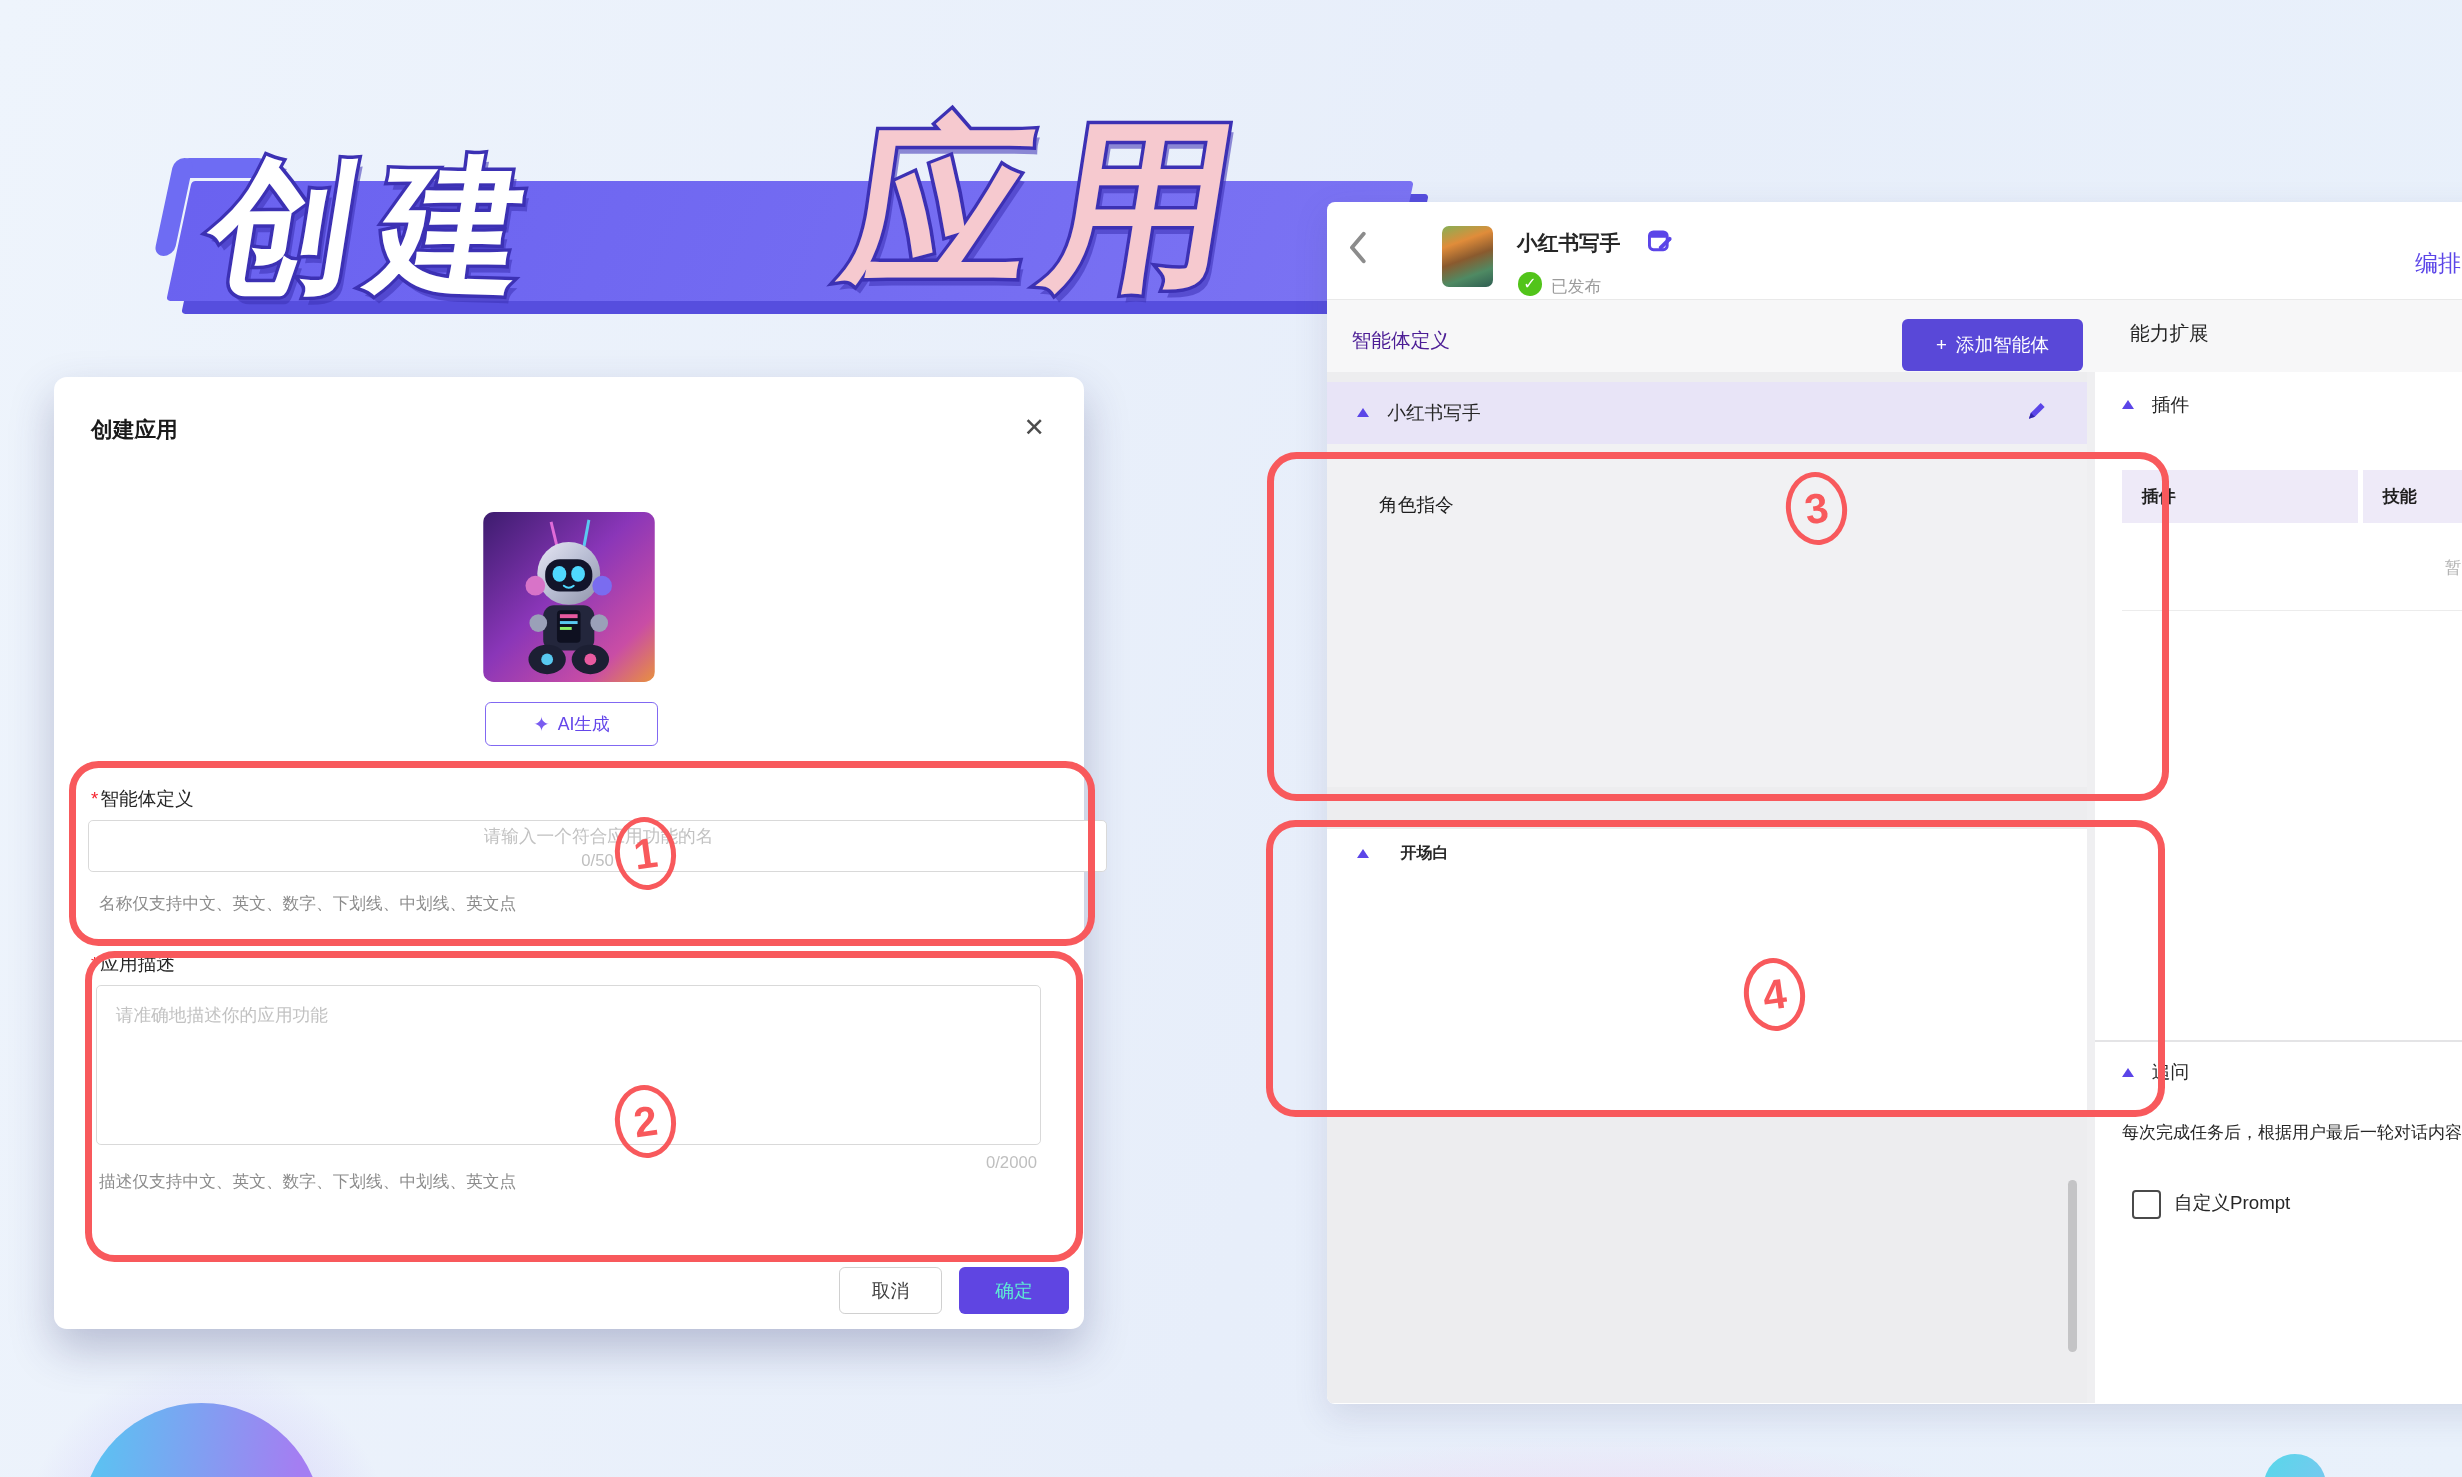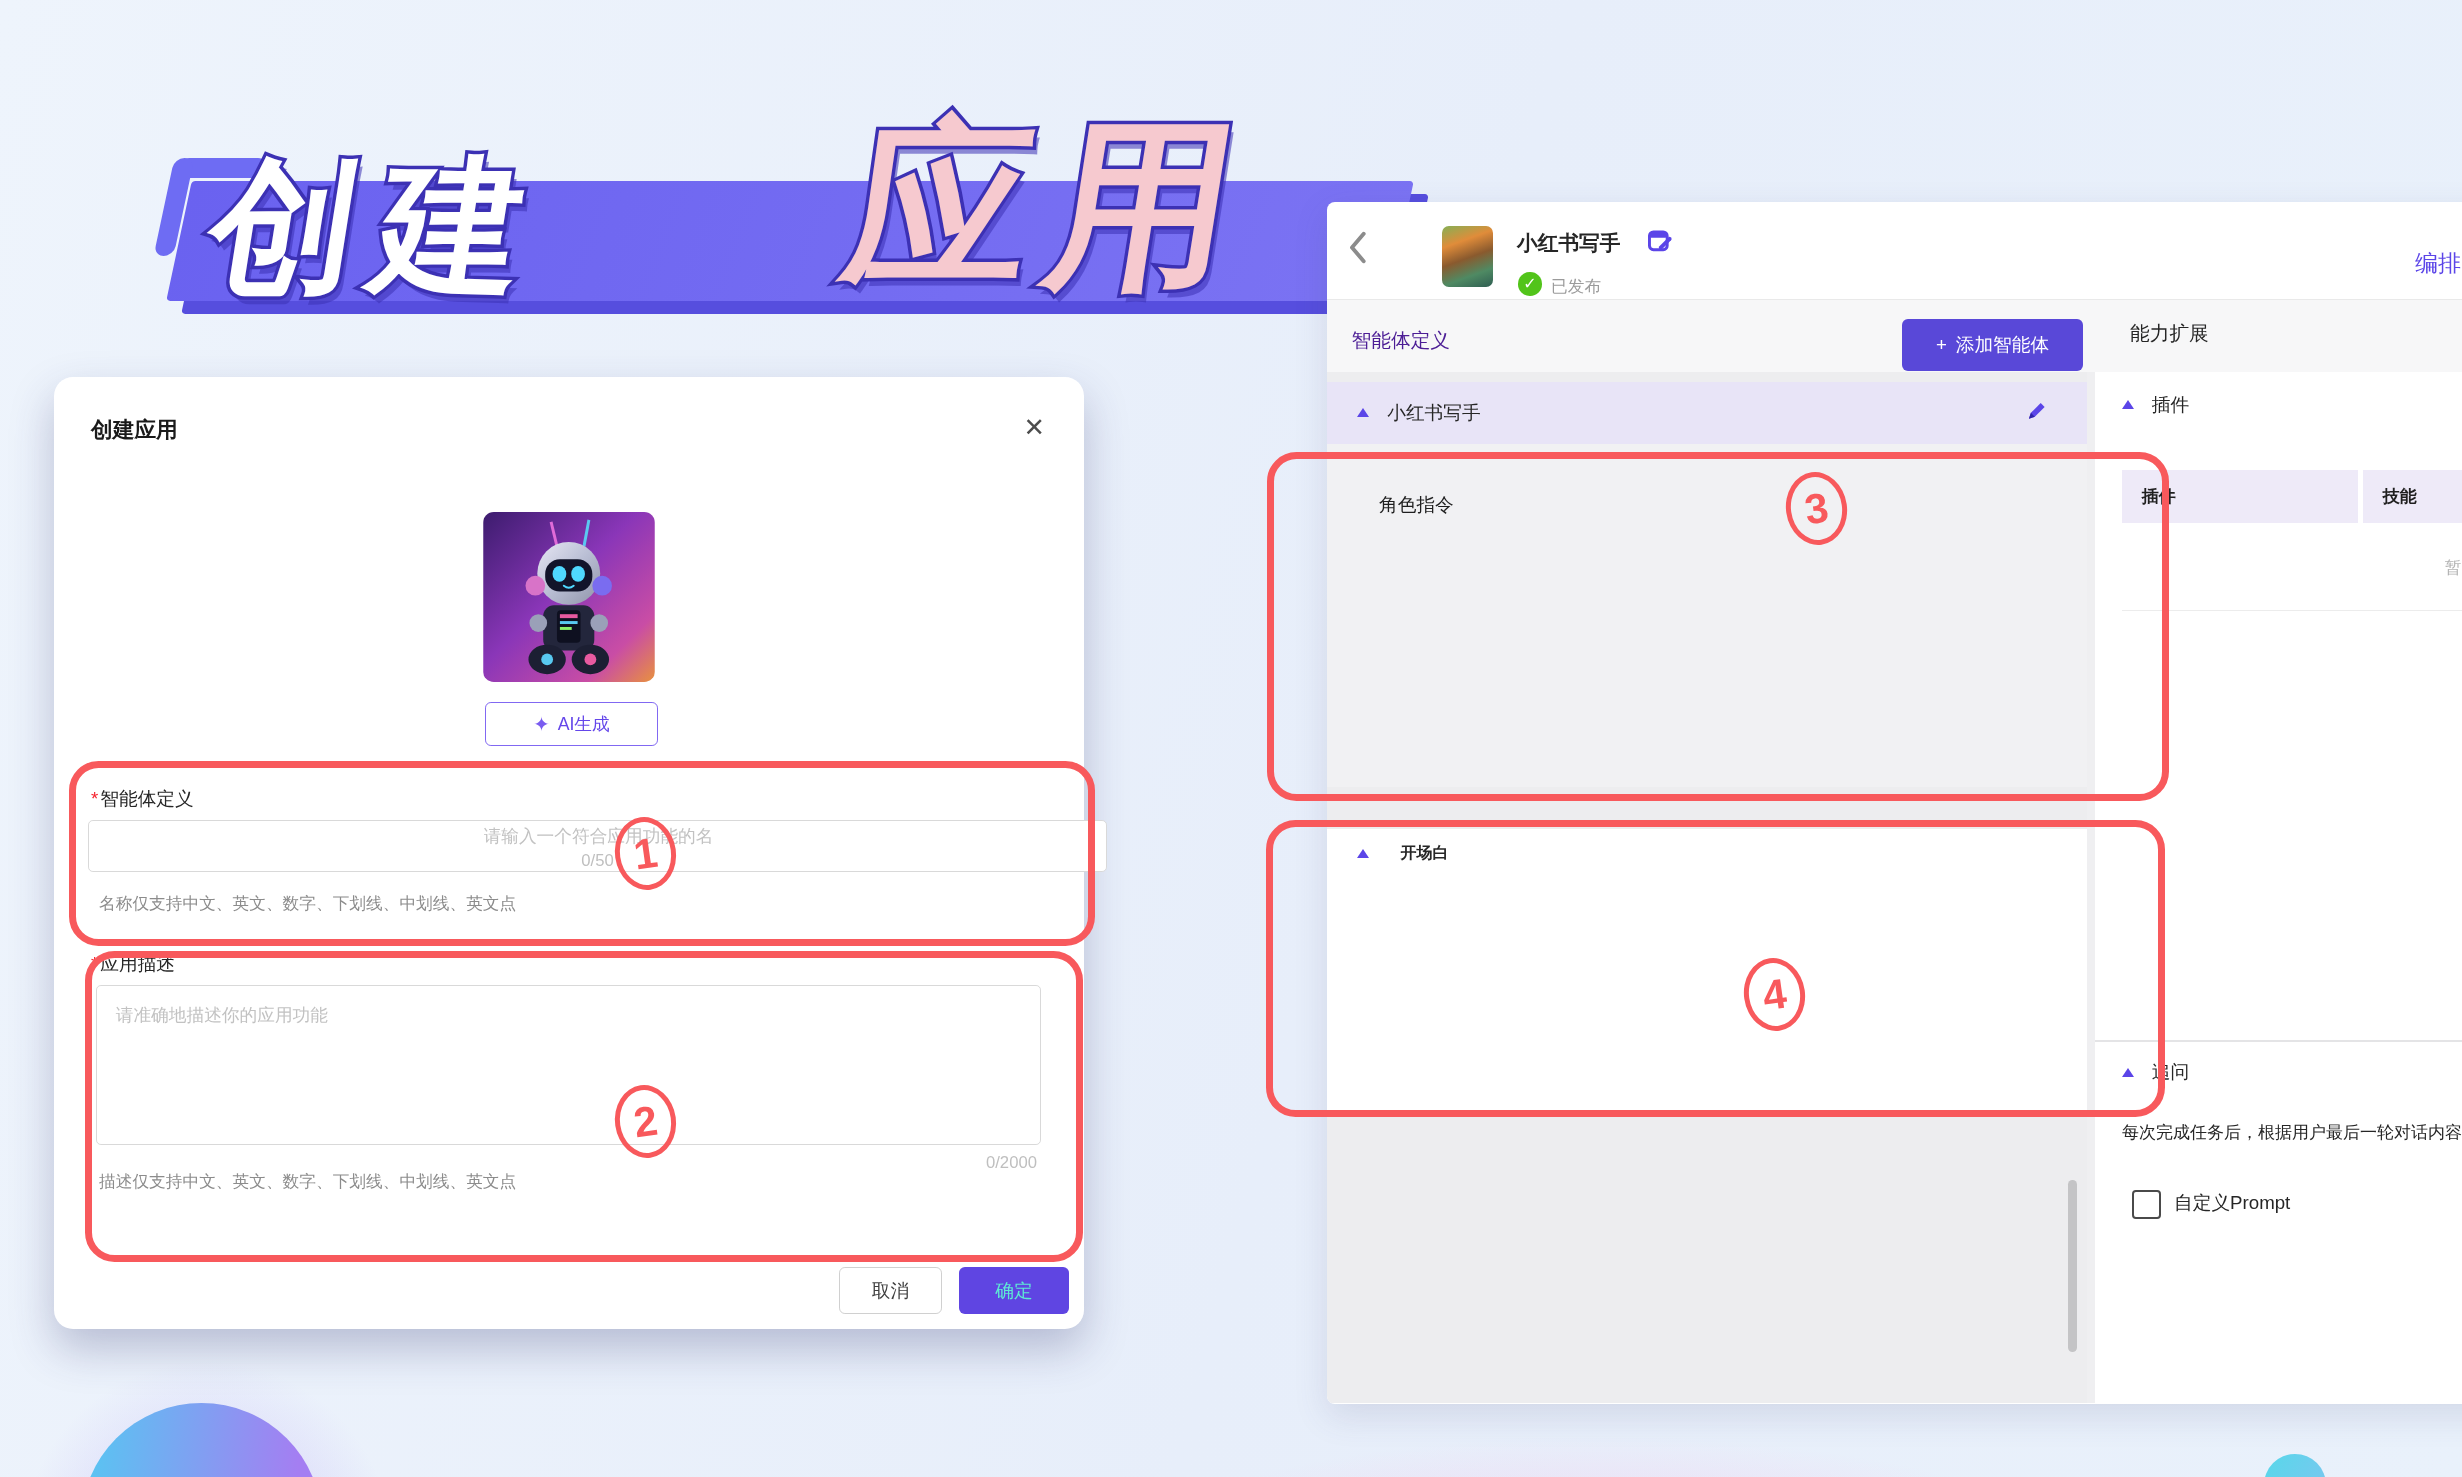--- a/index.html
+++ b/index.html
@@ -23,21 +23,21 @@
   .hero .banner{position:absolute;left:2px;top:38px;width:1222px;height:120px;
      background:linear-gradient(100deg,#6a62f0 0%,#7b73f3 100%);transform:skewX(-12deg);border-radius:3.9px;}
   .hero .bar{position:absolute;background:#6e6cf3;border-radius:10.8px;}
   .hero .word{position:absolute;font-weight:900;transform:skewX(-9deg);
      -webkit-text-stroke:6.9px #3c31b4;paint-order:stroke fill;
      text-shadow:5.9px 7.9px 0 rgba(60,49,180,.55);letter-spacing:18.7px;line-height:1;}
   .hero .w1{left:34px;top:9.8px;font-size:148px;color:#ffffff;}
   .hero .w2{left:672px;top:-28.6px;font-size:183px;color:#f6c9cf;}
   
   .modal{position:absolute;left:54px;top:377px;width:1030px;height:952px;background:#fff;
-     border-radius:19px;box-shadow:0 19.7px 44px rgba(50,55,110,.28);}
+     border-radius:13px;box-shadow:0 19.7px 44px rgba(50,55,110,.28);}
   .modal-title{position:absolute;left:37px;top:38px;font-size:21.7px;font-weight:bold;color:#1a1a1a;}
   .modal-close{position:absolute;right:39px;top:35px;font-size:25.6px;color:#4d4d4d;cursor:pointer;}
   .robot{position:absolute;left:429px;top:135px;width:172px;height:170px;border-radius:10.8px;overflow:hidden;}
   .ai-btn{position:absolute;left:431px;top:325px;width:171px;height:42px;border:1.5px solid #8168f2;
      border-radius:5.9px;background:#fff;color:#6446ea;font-size:17.7px;display:flex;align-items:center;
      justify-content:center;gap:7.9px;cursor:pointer;}
   .fl-label{position:absolute;left:37px;font-size:18.7px;color:#262626;font-weight:500;}
   .fl-label .star{color:#f5222d;margin-right:2px;}
   .m-input{position:absolute;left:34px;width:1019px;height:52px;border:1.5px solid #d9d9d9;border-radius:4.9px;
      display:flex;align-items:center;background:#fff;box-sizing:border-box;padding:0 14.8px;flex-direction:column;}

